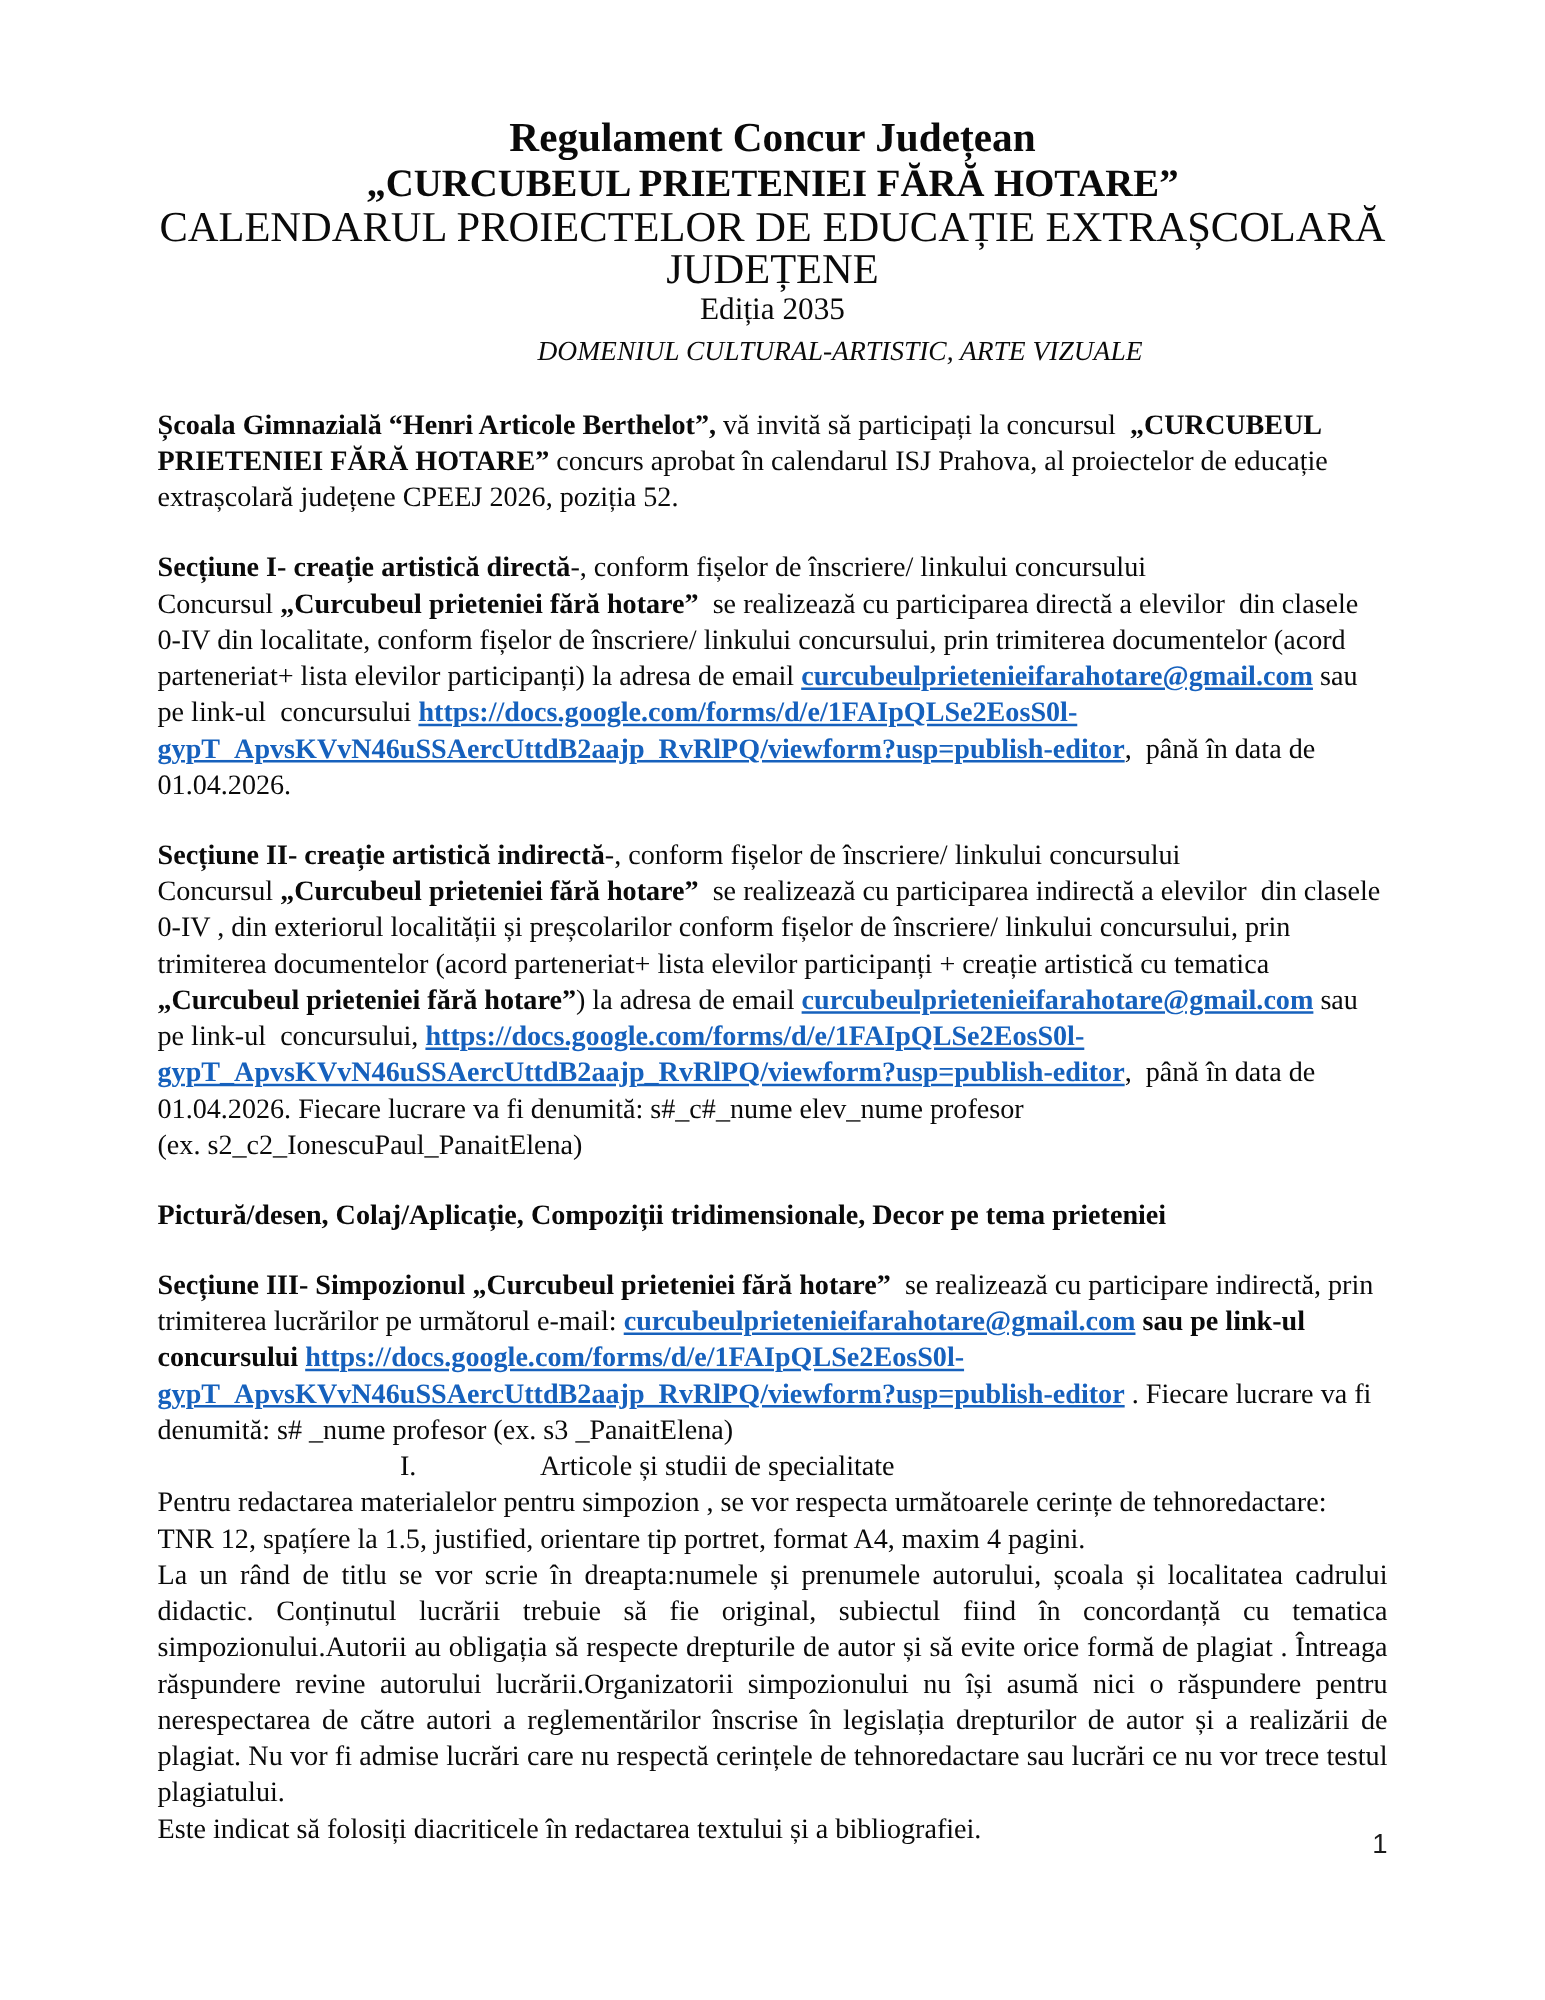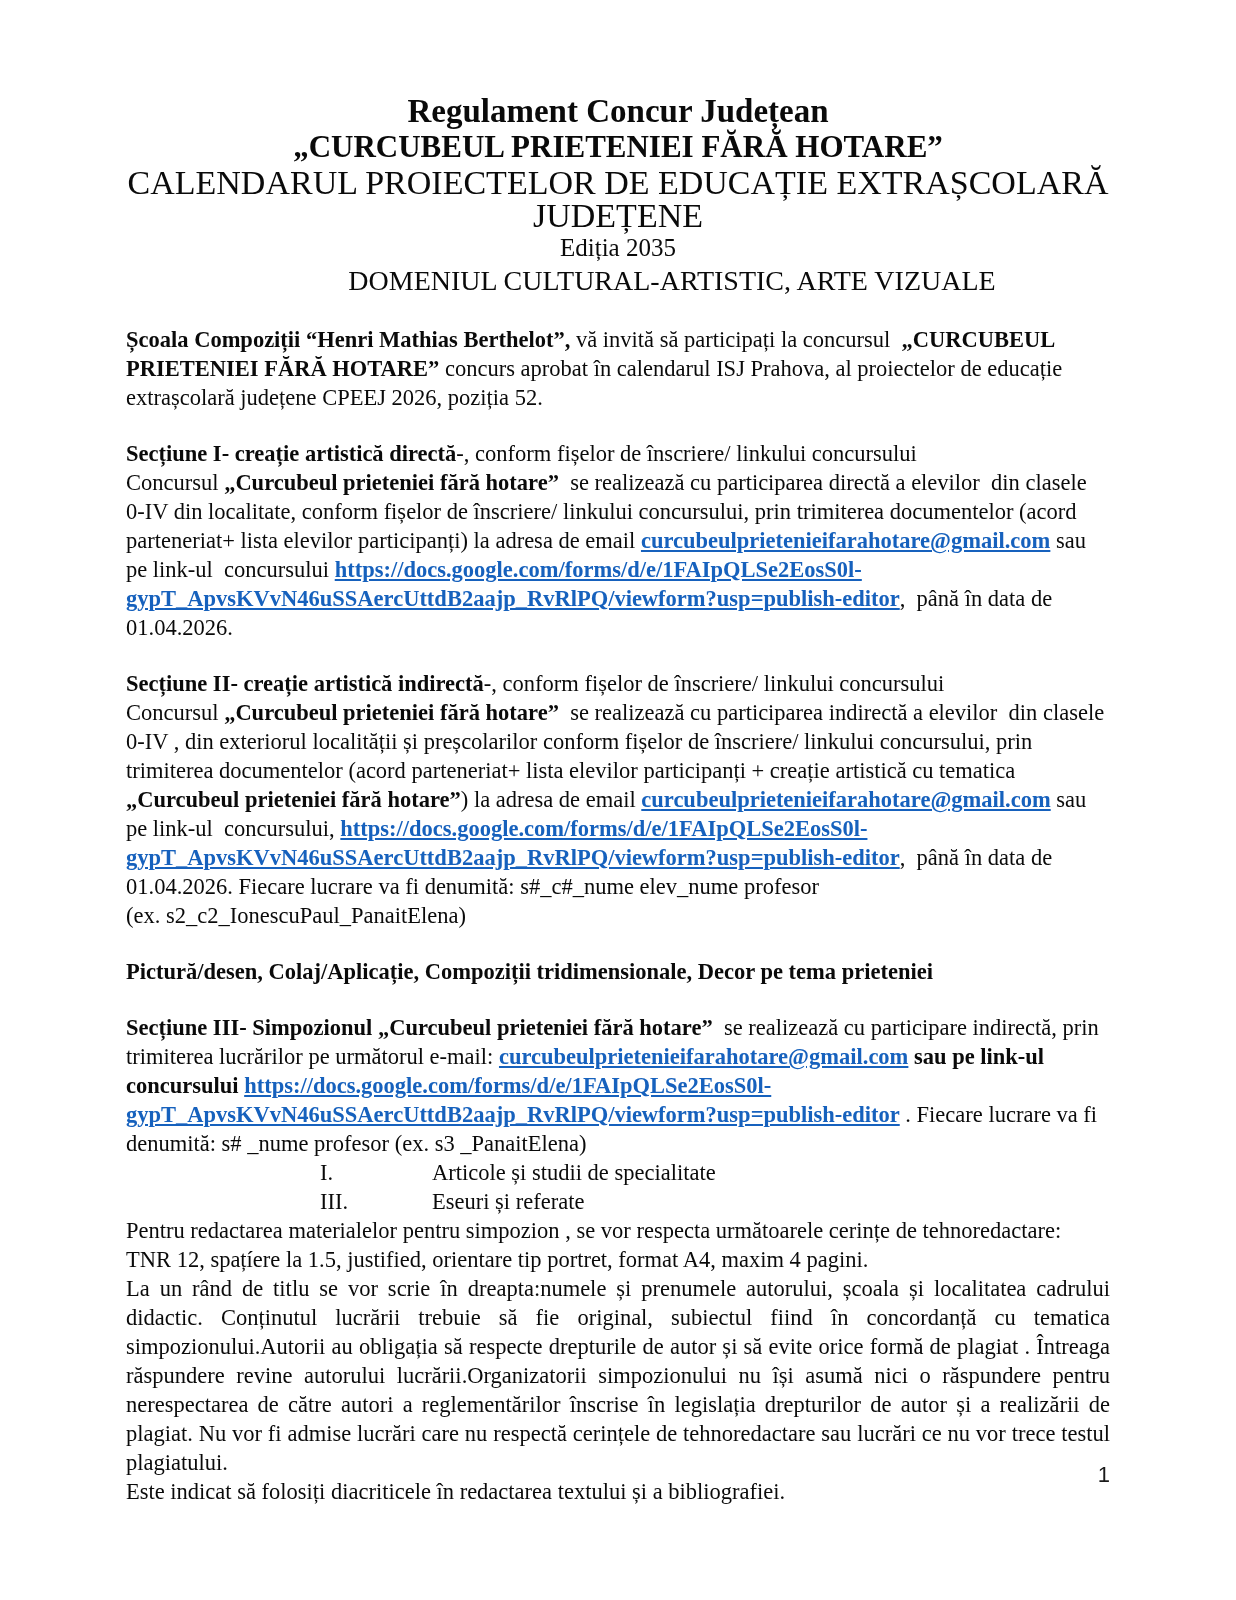--- a/index.html
+++ b/index.html
@@ -21,21 +21,21 @@
     white-space:pre-wrap;
     overflow-wrap:break-word;
   }
   .gap { margin-top:27px; }
   .b { font-weight:700; }
   .justify { text-align:justify; white-space:normal; text-justify:inter-word; }
   .t1 { text-align:center; font-weight:700; font-size:33px; line-height:31px; }
   .t2 { text-align:center; font-weight:700; font-size:31px; line-height:39px; }
   .t3 { text-align:center; font-size:34px; line-height:33px; }
   .t4 { text-align:center; font-size:25px; line-height:31px; }
-  .t5 { text-align:center; font-size:28px; line-height:35px; padding-left:108px; }
+  .t5 { text-align:center; font-size:22px; line-height:35px; padding-left:108px;font-style:italic; }
   a.lnk {
     font-weight:700;
     text-decoration:underline;
     cursor:pointer;
     overflow-wrap:break-word;
   }
   .list-item {
     display:flex;
     padding-left:194px;
     font-size:22.5px;
@@ -56,35 +56,31 @@
 
 <div class="page">
   <header id="titleBlock">
       <p class="para t1">Regulament Concur Județean</p>
       <p class="para t2">„CURCUBEUL PRIETENIEI FĂRĂ HOTARE”</p>
       <p class="para t3">CALENDARUL PROIECTELOR DE EDUCAȚIE EXTRAȘCOLARĂ JUDEȚENE</p>
       <p class="para t4">Ediția 2035</p>
       <p class="para t5">DOMENIUL CULTURAL-ARTISTIC, ARTE VIZUALE</p>
     </header>
   <main id="docBody">
-      <p class="para gap"><span class="b">Școala Compoziții “Henri Mathias Berthelot”,</span><span> vă invită să participați la concursul  </span><span class="b">„CURCUBEUL PRIETENIEI FĂRĂ HOTARE”</span><span> concurs aprobat în calendarul ISJ Prahova, al proiectelor de educație extrașcolară județene CPEEJ 2026, poziția 52.</span></p>
+      <p class="para gap"><span class="b">Școala Gimnazială “Henri Articole Berthelot”,</span><span> vă invită să participați la concursul  </span><span class="b">„CURCUBEUL PRIETENIEI FĂRĂ HOTARE”</span><span> concurs aprobat în calendarul ISJ Prahova, al proiectelor de educație extrașcolară județene CPEEJ 2026, poziția 52.</span></p>
       <p class="para gap"><span class="b">Secțiune I- creație artistică directă</span><span>-, conform fișelor de înscriere/ linkului concursului
 Concursul </span><span class="b">„Curcubeul prieteniei fără hotare”</span><span>  se realizează cu participarea directă a elevilor  din clasele 0-IV din localitate, conform fișelor de înscriere/ linkului concursului, prin trimiterea documentelor (acord parteneriat+ lista elevilor participanți) la adresa de email </span><a class="lnk" href="#" style="color: rgb(22, 97, 189);">curcubeulprietenieifarahotare@gmail.com</a><span> sau pe link-ul  concursului </span><a class="lnk" href="#" style="color: rgb(22, 97, 189);">https://docs.google.com/forms/d/e/1FAIpQLSe2EosS0l-gypT_ApvsKVvN46uSSAercUttdB2aajp_RvRlPQ/viewform?usp=publish-editor</a><span>,  până în data de 01.04.2026.</span></p>
       <p class="para gap"><span class="b">Secțiune II- creație artistică indirectă</span><span>-, conform fișelor de înscriere/ linkului concursului
 Concursul </span><span class="b">„Curcubeul prieteniei fără hotare”</span><span>  se realizează cu participarea indirectă a elevilor  din clasele 0-IV , din exteriorul localității și preșcolarilor conform fișelor de înscriere/ linkului concursului, prin trimiterea documentelor (acord parteneriat+ lista elevilor participanți + creație artistică cu tematica </span><span class="b">„Curcubeul prieteniei fără hotare”</span><span>) la adresa de email </span><a class="lnk" href="#" style="color: rgb(22, 97, 189);">curcubeulprietenieifarahotare@gmail.com</a><span> sau pe link-ul  concursului, </span><a class="lnk" href="#" style="color: rgb(22, 97, 189);">https://docs.google.com/forms/d/e/1FAIpQLSe2EosS0l-gypT_ApvsKVvN46uSSAercUttdB2aajp_RvRlPQ/viewform?usp=publish-editor</a><span>,  până în data de 01.04.2026. Fiecare lucrare va fi denumită: s#_c#_nume elev_nume profesor
 (ex. s2_c2_IonescuPaul_PanaitElena)</span></p>
       <p class="para gap"><span class="b">Pictură/desen, Colaj/Aplicație, Compoziții tridimensionale, Decor pe tema prieteniei</span></p>
       <p class="para gap"><span class="b">Secțiune III- Simpozionul „Curcubeul prieteniei fără hotare”</span><span>  se realizează cu participare indirectă, prin trimiterea lucrărilor pe următorul e-mail: </span><a class="lnk" href="#" style="color: rgb(22, 97, 189);">curcubeulprietenieifarahotare@gmail.com</a><span class="b"> sau pe link-ul concursului </span><a class="lnk" href="#" style="color: rgb(22, 97, 189);">https://docs.google.com/forms/d/e/1FAIpQLSe2EosS0l-gypT_ApvsKVvN46uSSAercUttdB2aajp_RvRlPQ/viewform?usp=publish-editor</a><span> . Fiecare lucrare va fi denumită: s# _nume profesor (ex. s3 _PanaitElena)</span></p>
       <div class="list-item">
         <span class="list-num">I.</span>
         <span>Articole și studii de specialitate</span>
       </div>
-      <div class="list-item">
-        <span class="list-num">III.</span>
-        <span>Eseuri și referate</span>
-      </div>
       <p class="para"><span>Pentru redactarea materialelor pentru simpozion , se vor respecta următoarele cerințe de tehnoredactare:
 TNR 12, spațíere la 1.5, justified, orientare tip portret, format A4, maxim 4 pagini.</span></p>
       <p class="para justify"><span>La un rând de titlu se vor scrie în dreapta:numele și prenumele autorului, școala și localitatea cadrului didactic. Conținutul lucrării trebuie să fie original, subiectul fiind în concordanță cu tematica simpozionului.Autorii au obligația să respecte drepturile de autor și să evite orice formă de plagiat . Întreaga răspundere revine autorului lucrării.Organizatorii simpozionului nu își asumă nici o răspundere pentru nerespectarea de către autori a reglementărilor înscrise în legislația drepturilor de autor și a realizării de plagiat. Nu vor fi admise lucrări care nu respectă cerințele de tehnoredactare sau lucrări ce nu vor trece testul plagiatului.</span></p>
       <p class="para"><span>Este indicat să folosiți diacriticele în redactarea textului și a bibliografiei.</span></p>
     </main>
   <div class="page-num">1</div>
 </div>
 
 </body></html>

